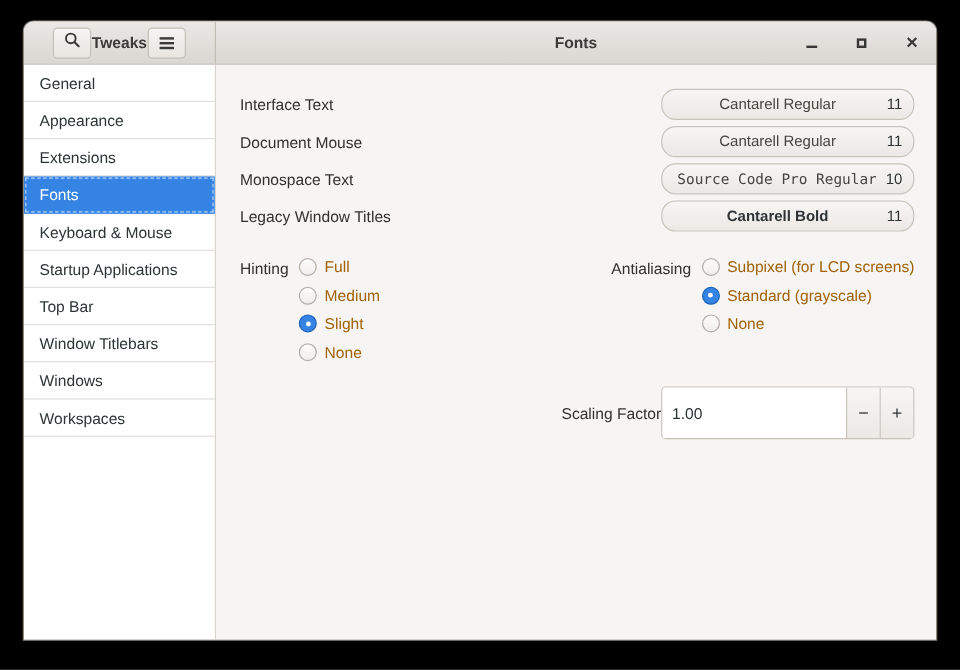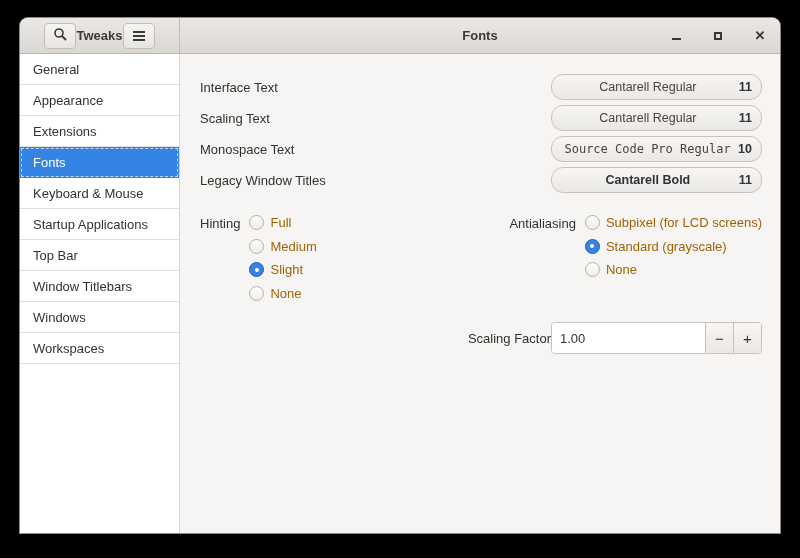--- a/index.html
+++ b/index.html
@@ -74,21 +74,21 @@
     height: 26px; margin-bottom: 5px;
   }
   .row-label { font-size: 13px; color: #33312f; }
   .font-btn {
     width: 211px; height: 26px; display: flex; align-items: center;
     border: 1px solid #c8c2bb; border-radius: 12px;
     background: linear-gradient(to bottom, #f7f6f5, #ebe8e5);
     padding: 0 9px; cursor: pointer; font-size: 12.5px; color: #47443f;
   }
   .font-btn .font-name { flex: 1; text-align: center; }
-  .font-btn .font-size { font-weight: bold; color: #2e3436; margin-left: 4px; }
+  .font-btn .font-size { font-weight: normal; color: #2e3436; margin-left: 4px; }
   .font-btn.mono .font-name { font-family: "DejaVu Sans Mono", monospace; font-size: 12px; }
   .font-btn.bold .font-name { font-weight: bold; color: #2e3436; }
 
   
   .radio-section { display: flex; justify-content: space-between; margin-top: 18px; }
   .radio-group { display: flex; }
   .group-label { font-size: 13px; color: #33312f; height: 24px; display: flex; align-items: center; margin-right: 9px; }
   .radio-col { display: flex; flex-direction: column; }
   .radio-row { height: 23.5px; display: flex; align-items: center; cursor: pointer; }
   .radio {
@@ -99,21 +99,21 @@
   .radio.checked { background: #3584e4; border-color: #1c62b9; }
   .radio.checked::after {
     content: ""; position: absolute; left: 4.5px; top: 4.5px;
     width: 4px; height: 4px; border-radius: 50%; background: #ffffff;
   }
   .radio-label { font-size: 13px; color: #a16207; }
 
   
   .scaling-row { display: flex; align-items: center; justify-content: flex-end; margin-top: 17px; }
   .spinbox {
-    width: 211px; height: 32px; display: flex;
+    width: 211px; height: 44px; display: flex;
     border: 1px solid #c8c2bb; border-radius: 4px; overflow: hidden;
     background: #ffffff;
   }
   .spin-value {
     flex: 1; border: none; outline: none; font-size: 13px; color: #2e3436;
     padding: 0 0 0 8px; font-family: "Liberation Sans", sans-serif; background: #ffffff;
     min-width: 0;
   }
   .spin-btn {
     width: 28px; flex: 0 0 28px; display: flex; align-items: center; justify-content: center;
@@ -180,21 +180,21 @@
 
       <div class="font-row">
         <span class="row-label">Interface Text</span>
         <div class="font-btn">
           <span class="font-name">Cantarell Regular</span>
           <span class="font-size">11</span>
         </div>
       </div>
 
       <div class="font-row">
-        <span class="row-label">Scaling Text</span>
+        <span class="row-label">Document Mouse</span>
         <div class="font-btn">
           <span class="font-name">Cantarell Regular</span>
           <span class="font-size">11</span>
         </div>
       </div>
 
       <div class="font-row">
         <span class="row-label">Monospace Text</span>
         <div class="font-btn mono">
           <span class="font-name">Source Code Pro Regular</span>

